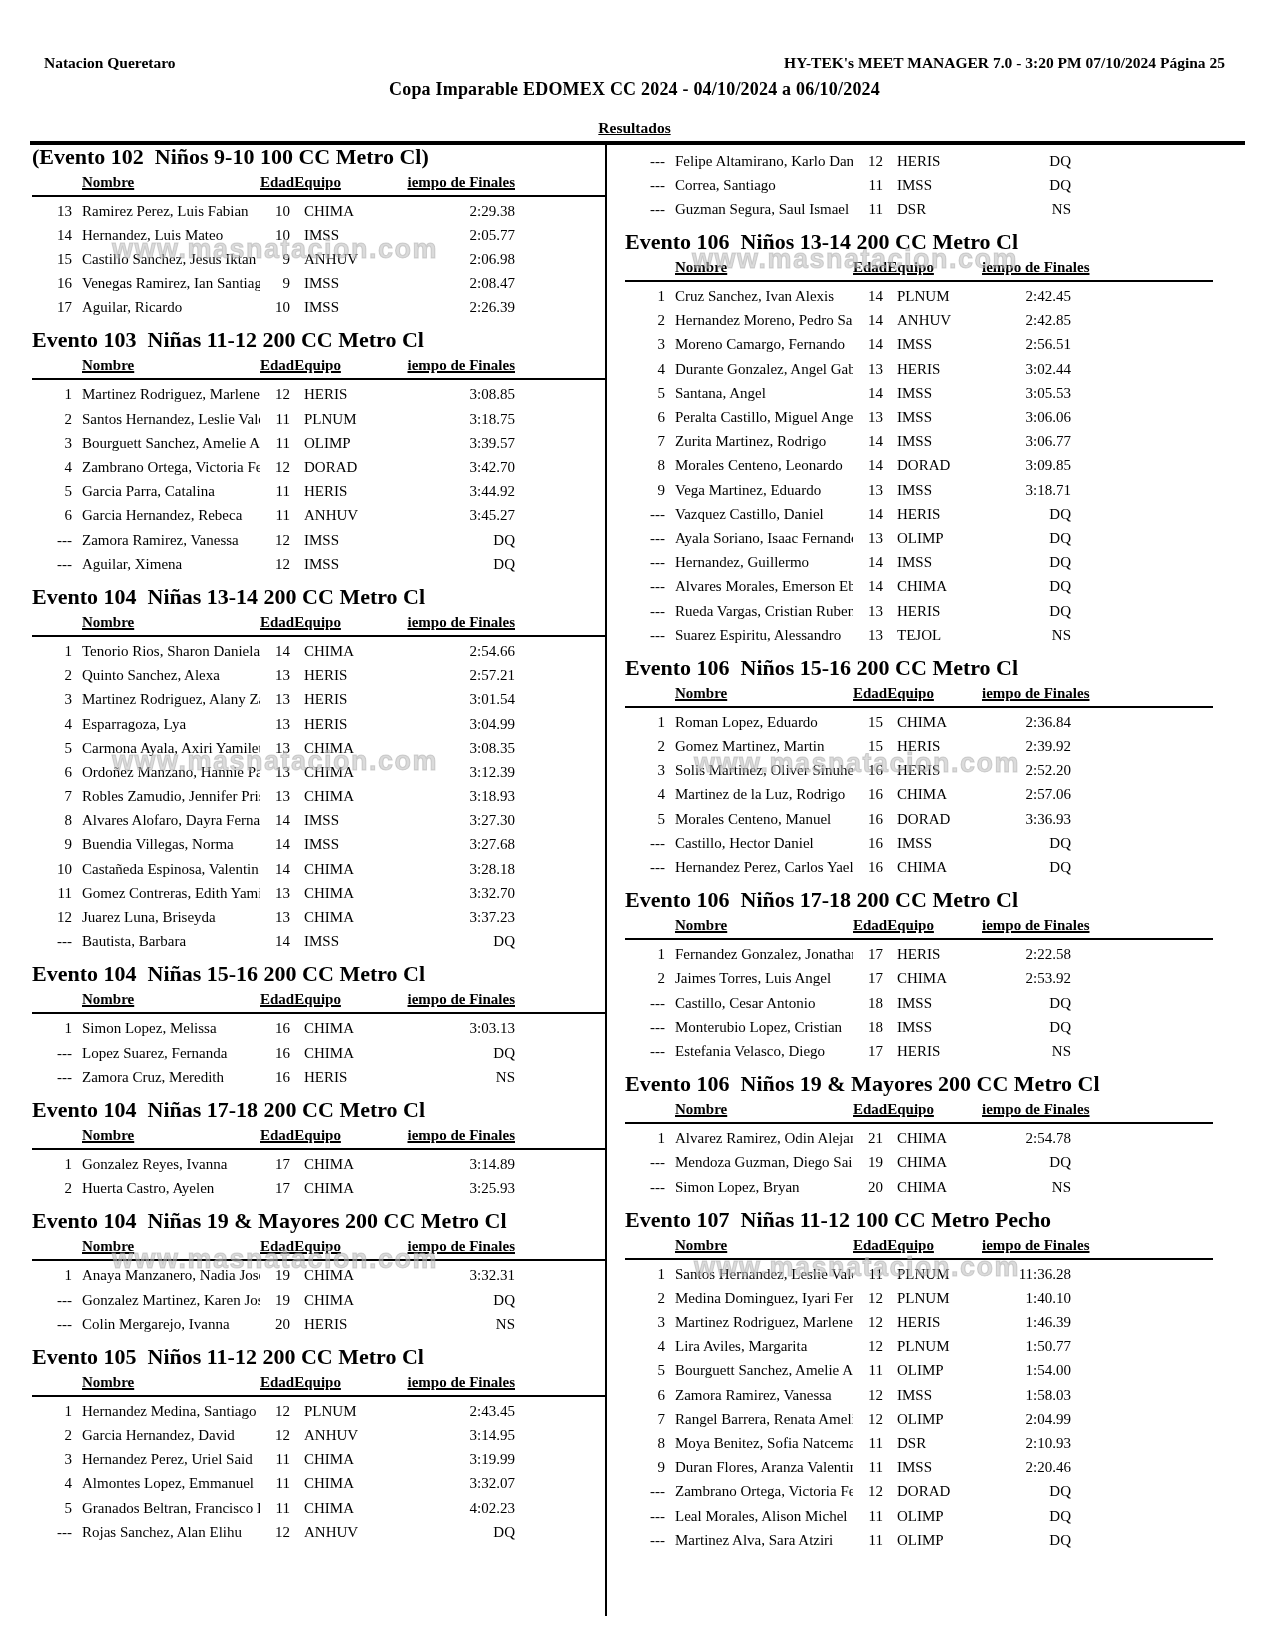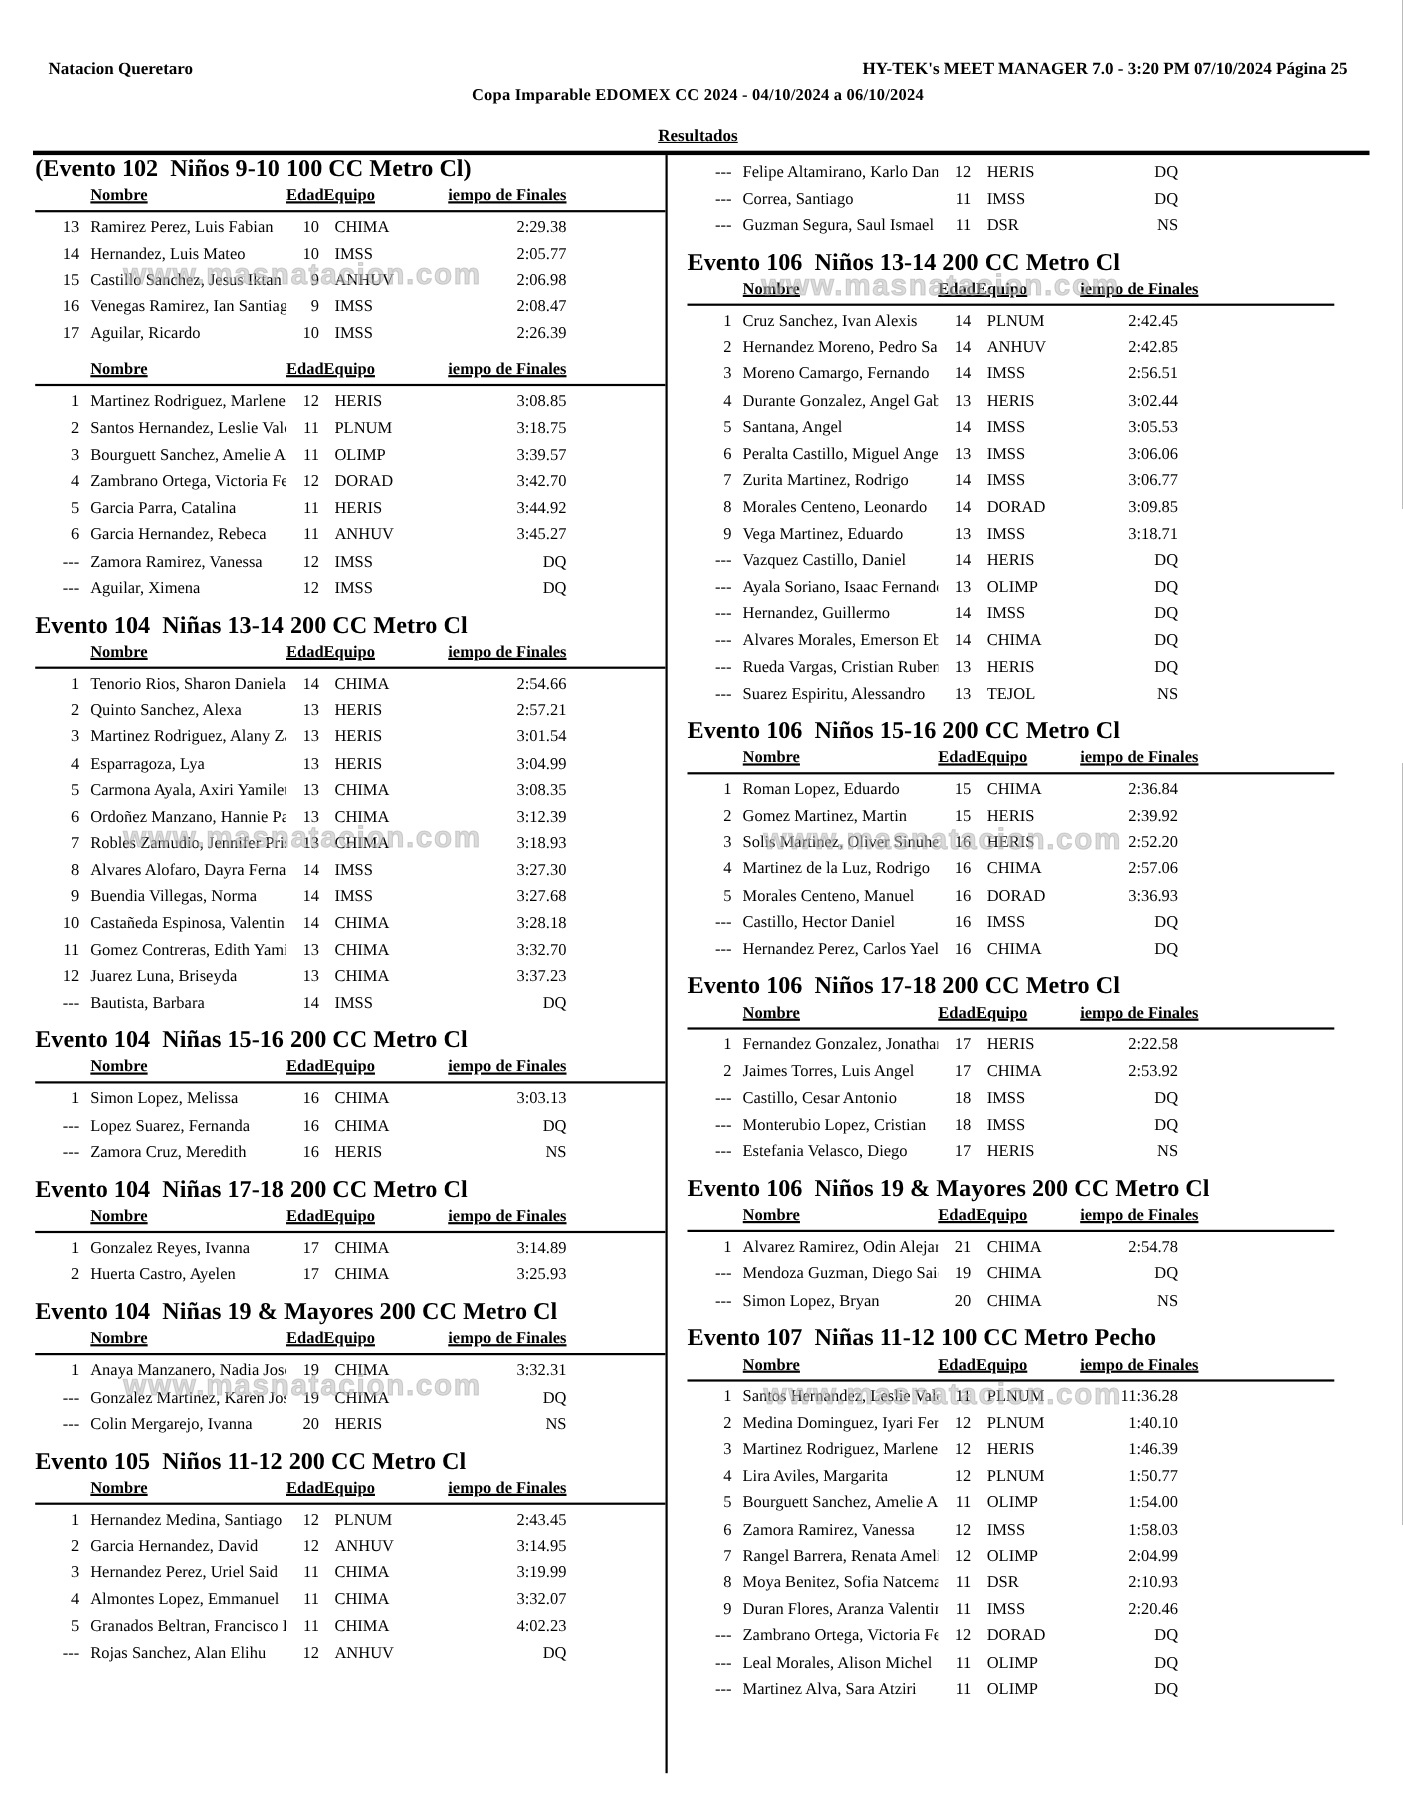--- a/index.html
+++ b/index.html
@@ -8,21 +8,21 @@
     width:1275px;height:1650px;
     margin:0 auto;
     background:#ffffff;
     color:#000;
     font-family:"Liberation Serif", serif;
     overflow:hidden;
   }
   
   .hdr{padding:54px 50px 0 44px;}
   .hdr-row{display:flex;justify-content:space-between;font-size:15.5px;font-weight:600;text-align:right;}
-  .meet-title{text-align:center;font-weight:bold;font-size:15px;margin-top:7px;letter-spacing:.2px;}
+  .meet-title{text-align:center;font-weight:bold;font-size:18px;margin-top:7px;letter-spacing:.2px;}
   .results-label{text-align:center;font-weight:bold;font-size:15.5px;margin-top:19px;text-decoration:underline;}
   .top-rule{height:3.5px;background:#000;margin:4px 30px 0 30px;}
   
   .columns{display:flex;padding:0 32px;height:1471px;align-items:stretch;}
   .col{box-sizing:border-box;}
   .col-left{width:573px;}
   .divider{width:2px;background:#000;}
   .col-right{width:606px;padding-left:18px;}
   
   section{display:block;}
@@ -117,20 +117,21 @@
           </div>
           <div class="row">
             <span class="c-place">17</span>
             <span class="c-name">Aguilar, Ricardo</span>
             <span class="c-age">10</span>
             <span class="c-team">IMSS</span>
             <span class="c-time">2:26.39</span>
           </div>
         </section>
         <section>
+          <div class="event-title">Evento 103  Niñas 11-12 200 CC Metro Cl</div>
           <div class="thead">
             <span class="c-place"></span>
             <span class="c-name u">Nombre</span>
             <span class="h-agteam u">EdadEquipo</span>
             <span class="c-time u">iempo de Finales</span>
           </div>
           <div class="row">
             <span class="c-place">1</span>
             <span class="c-name">Martinez Rodriguez, Marlene</span>
             <span class="c-age">12</span>

